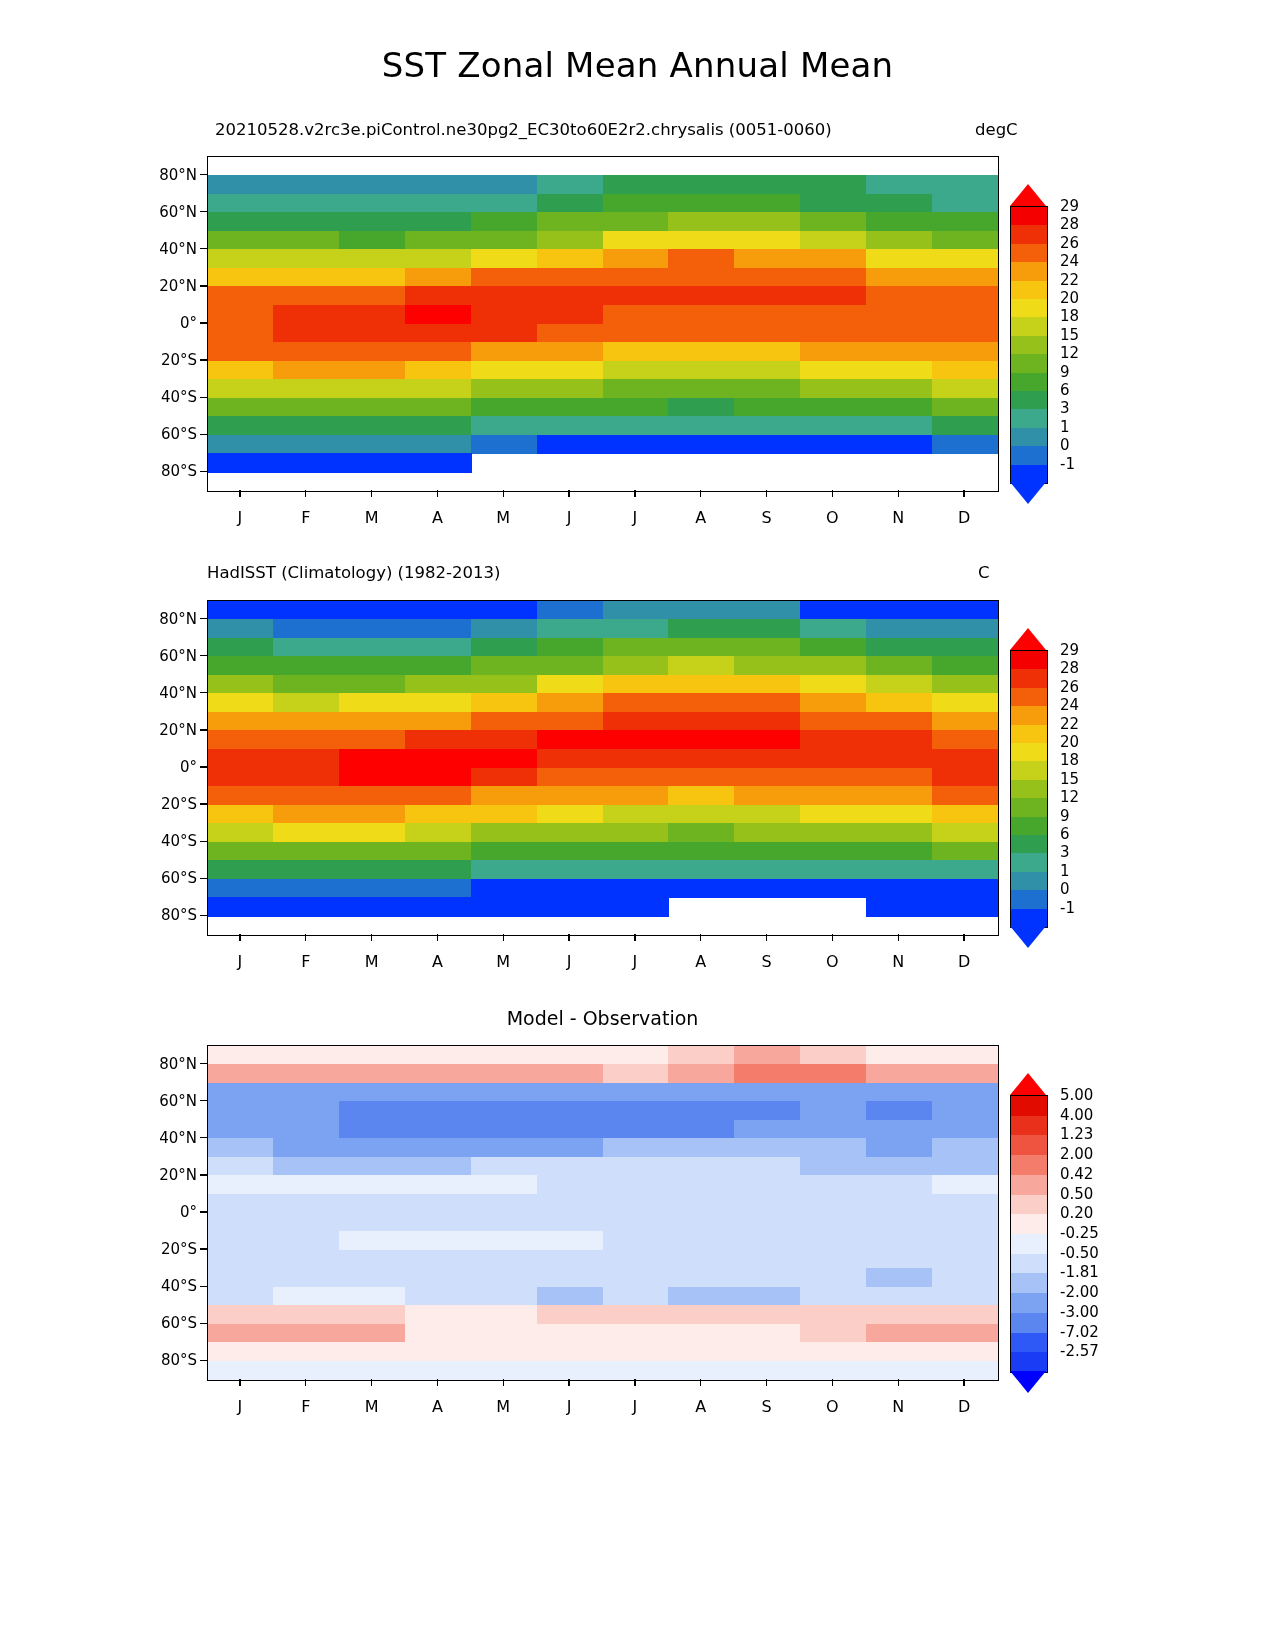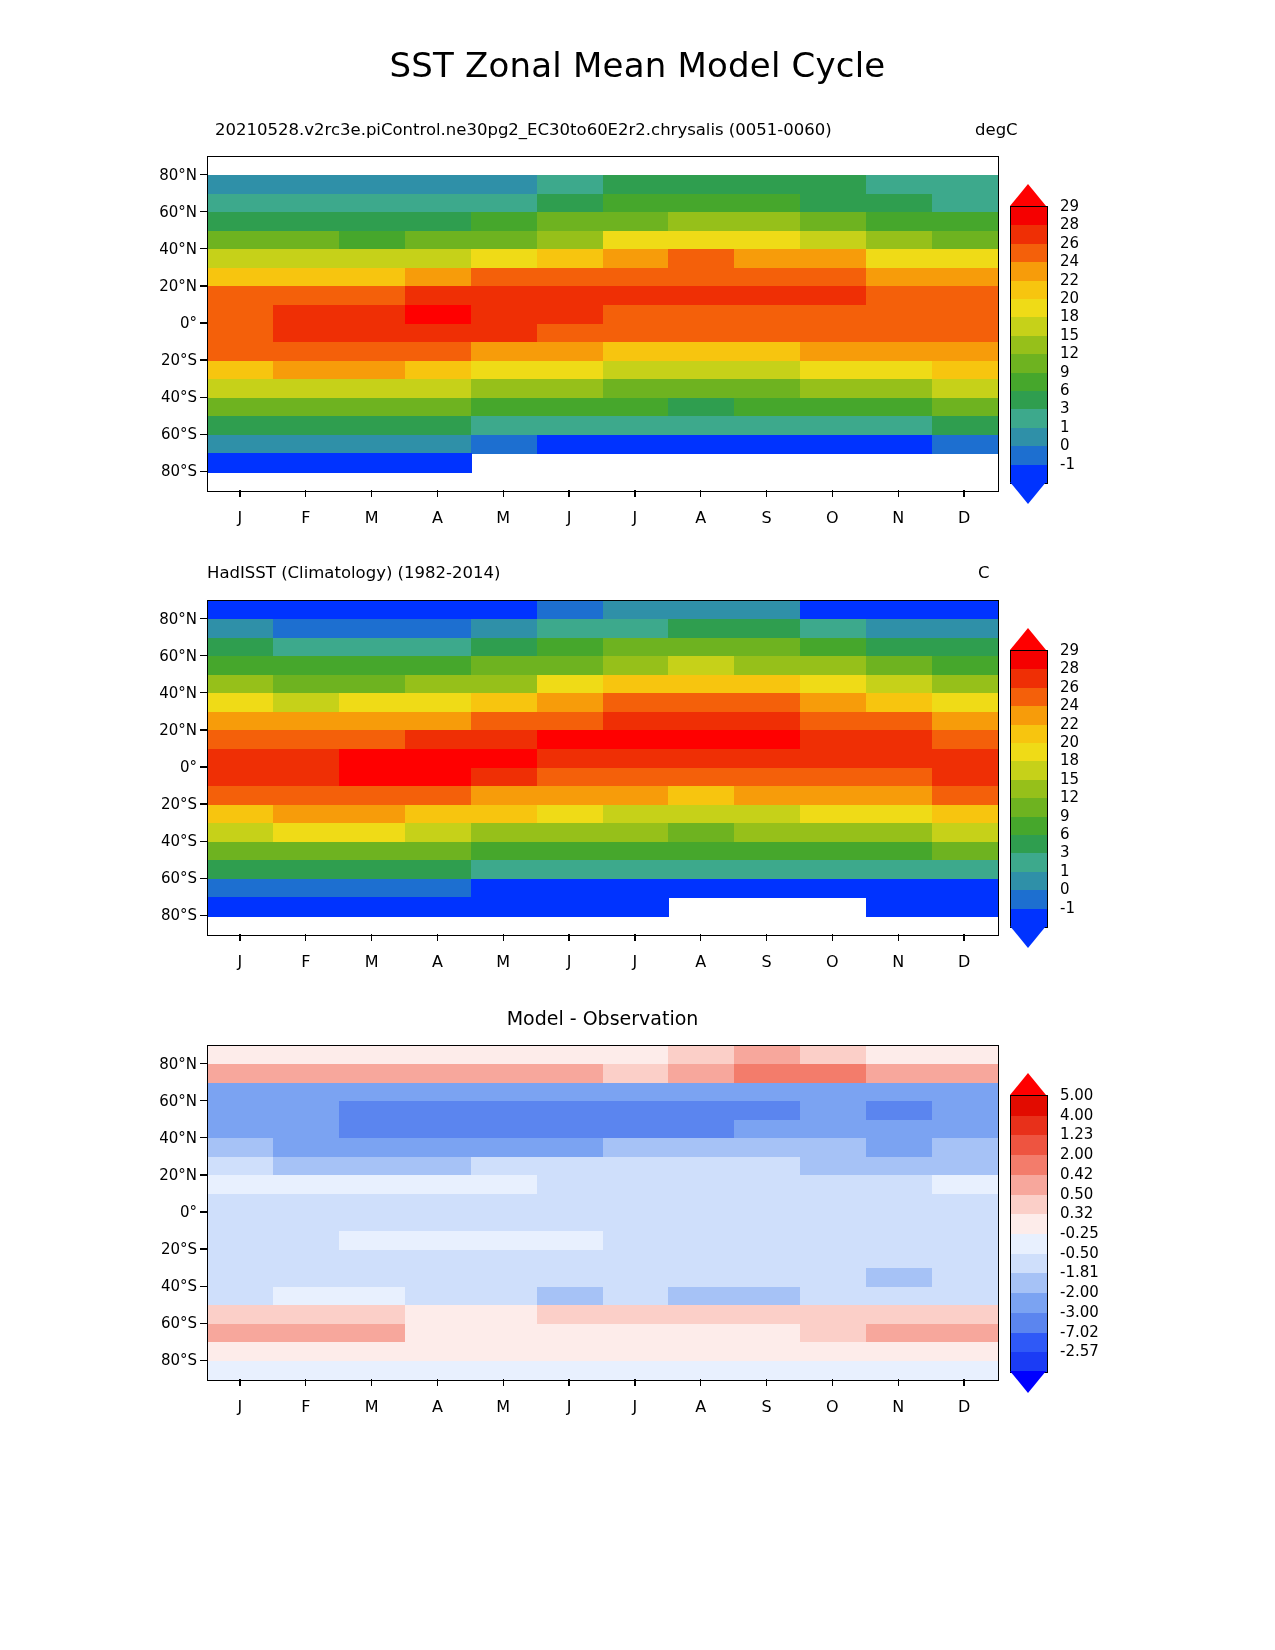--- a/index.html
+++ b/index.html
@@ -103,21 +103,21 @@
     position: absolute;
     width: 0;
     height: 0;
   }
 </style>
 </head>
 <body>
 
 <div class="page">
 
-  <div class="main-title">SST Zonal Mean Model Cycle</div>
+  <div class="main-title">SST Zonal Mean Annual Mean</div>
 
   <div class="panel">
     <div class="panel-title" style="left:215px; top:120px;">20210528.v2rc3e.piControl.ne30pg2_EC30to60E2r2.chrysalis (0051-0060)</div>
     <div class="panel-units" style="left:975px; top:120px;">degC</div>
     <div class="plot-box" id="plot-model" style="left: 207px; top: 156px; width: 790px; height: 334px; filter: blur(0.6px);">
         <div class="cell" style="left: -0.5px; top: 18.0556px; width: 66.8333px; height: 19.5556px; background: rgb(47, 144, 168);"></div>
         <div class="cell" style="left: 65.3333px; top: 18.0556px; width: 66.8333px; height: 19.5556px; background: rgb(47, 144, 168);"></div>
         <div class="cell" style="left: 131.167px; top: 18.0556px; width: 66.8333px; height: 19.5556px; background: rgb(47, 144, 168);"></div>
         <div class="cell" style="left: 197px; top: 18.0556px; width: 66.8333px; height: 19.5556px; background: rgb(47, 144, 168);"></div>
         <div class="cell" style="left: 262.833px; top: 18.0556px; width: 66.8333px; height: 19.5556px; background: rgb(47, 144, 168);"></div>
@@ -377,21 +377,21 @@
         <div class="cbar-label" style="left: 50px; top: 187.6px;">9</div>
         <div class="cbar-label" style="left: 50px; top: 206px;">6</div>
         <div class="cbar-label" style="left: 50px; top: 224.4px;">3</div>
         <div class="cbar-label" style="left: 50px; top: 242.8px;">1</div>
         <div class="cbar-label" style="left: 50px; top: 261.2px;">0</div>
         <div class="cbar-label" style="left: 50px; top: 279.6px;">-1</div>
       </div>
   </div>
 
   <div class="panel">
-    <div class="panel-title" style="left:207px; top:563px;">HadISST (Climatology) (1982-2014)</div>
+    <div class="panel-title" style="left:207px; top:563px;">HadISST (Climatology) (1982-2013)</div>
     <div class="panel-units" style="left:978px; top:563px;">C</div>
     <div class="plot-box" id="plot-obs" style="left: 207px; top: 600px; width: 790px; height: 334px; filter: blur(0.6px);">
         <div class="cell" style="left: -0.5px; top: -0.5px; width: 66.8333px; height: 19.5556px; background: rgb(0, 51, 255);"></div>
         <div class="cell" style="left: 65.3333px; top: -0.5px; width: 66.8333px; height: 19.5556px; background: rgb(0, 51, 255);"></div>
         <div class="cell" style="left: 131.167px; top: -0.5px; width: 66.8333px; height: 19.5556px; background: rgb(0, 51, 255);"></div>
         <div class="cell" style="left: 197px; top: -0.5px; width: 66.8333px; height: 19.5556px; background: rgb(0, 51, 255);"></div>
         <div class="cell" style="left: 262.833px; top: -0.5px; width: 66.8333px; height: 19.5556px; background: rgb(0, 51, 255);"></div>
         <div class="cell" style="left: 328.667px; top: -0.5px; width: 66.8333px; height: 19.5556px; background: rgb(29, 111, 208);"></div>
         <div class="cell" style="left: 394.5px; top: -0.5px; width: 66.8333px; height: 19.5556px; background: rgb(47, 144, 168);"></div>
         <div class="cell" style="left: 460.333px; top: -0.5px; width: 66.8333px; height: 19.5556px; background: rgb(47, 144, 168);"></div>
@@ -953,21 +953,21 @@
           <div class="cbar-seg" style="top: 236.571px; height: 20.3143px; background: rgb(47, 89, 247);"></div>
           <div class="cbar-seg" style="top: 256.286px; height: 20.3143px; background: rgb(27, 60, 245);"></div>
         </div>
         <div class="tri-down" style="left: 0px; top: 298px; border-left: 18px solid transparent; border-right: 18px solid transparent; border-top: 22px solid rgb(0, 0, 255);"></div>
         <div class="cbar-label" style="left: 50px; top: 22px;">5.00</div>
         <div class="cbar-label" style="left: 50px; top: 41.7143px;">4.00</div>
         <div class="cbar-label" style="left: 50px; top: 61.4286px;">1.23</div>
         <div class="cbar-label" style="left: 50px; top: 81.1429px;">2.00</div>
         <div class="cbar-label" style="left: 50px; top: 100.857px;">0.42</div>
         <div class="cbar-label" style="left: 50px; top: 120.571px;">0.50</div>
-        <div class="cbar-label" style="left: 50px; top: 140.286px;">0.32</div>
+        <div class="cbar-label" style="left: 50px; top: 140.286px;">0.20</div>
         <div class="cbar-label" style="left: 50px; top: 160px;">-0.25</div>
         <div class="cbar-label" style="left: 50px; top: 179.714px;">-0.50</div>
         <div class="cbar-label" style="left: 50px; top: 199.429px;">-1.81</div>
         <div class="cbar-label" style="left: 50px; top: 219.143px;">-2.00</div>
         <div class="cbar-label" style="left: 50px; top: 238.857px;">-3.00</div>
         <div class="cbar-label" style="left: 50px; top: 258.571px;">-7.02</div>
         <div class="cbar-label" style="left: 50px; top: 278.286px;">-2.57</div>
       </div>
   </div>
 

